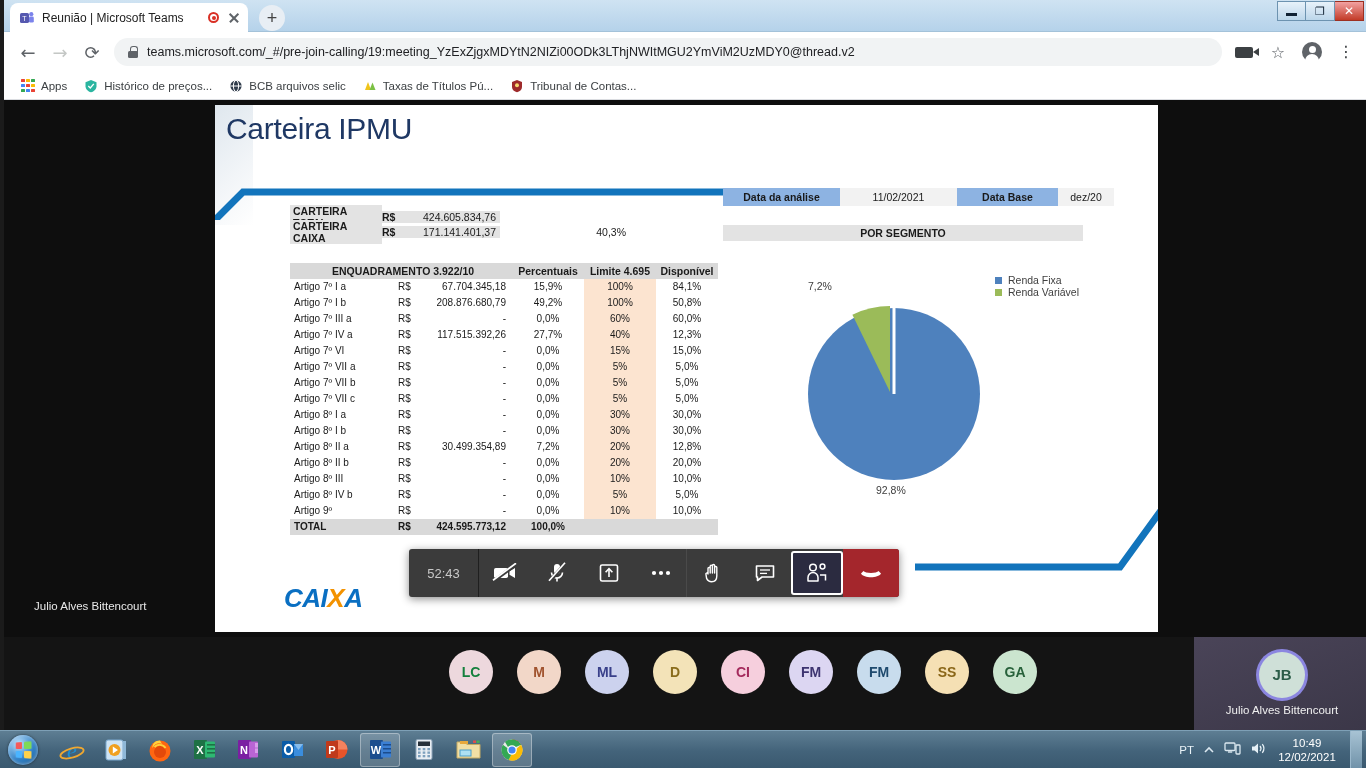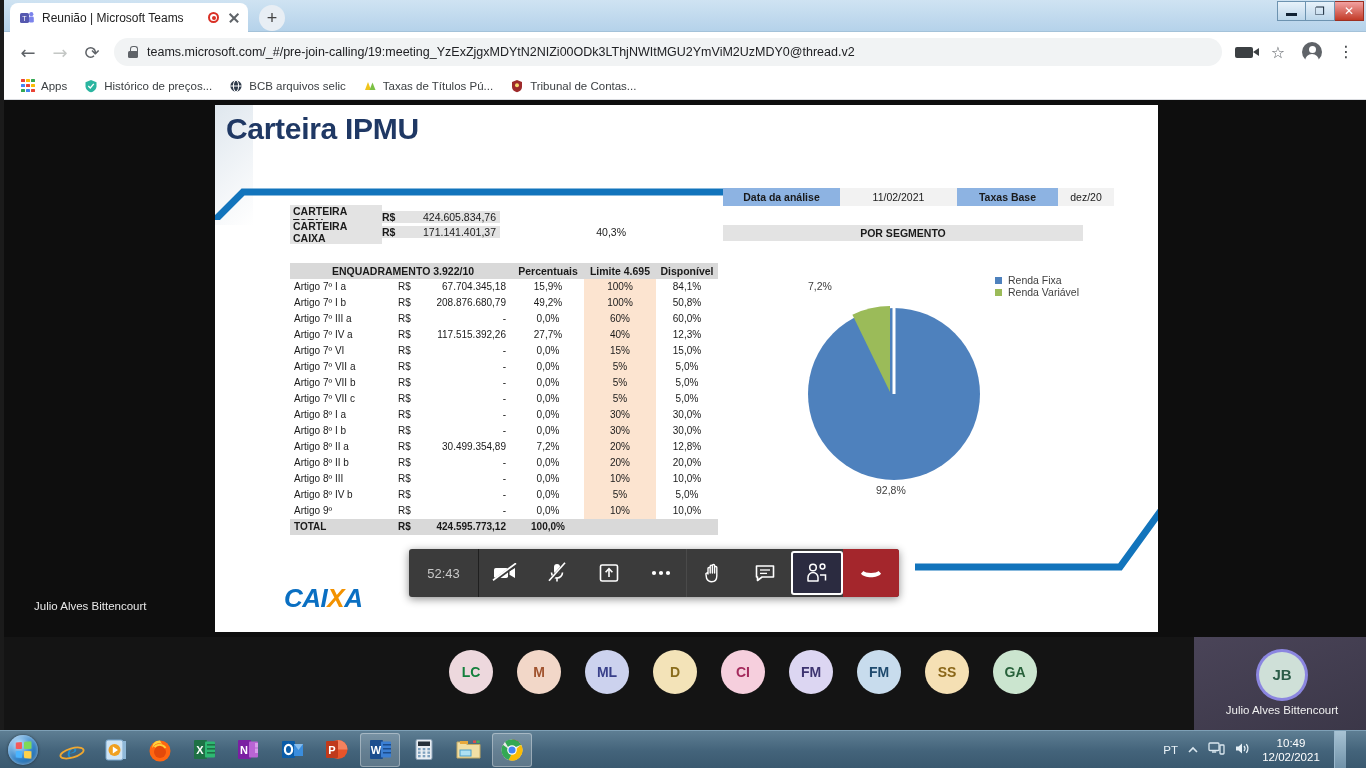--- a/index.html
+++ b/index.html
@@ -169,21 +169,21 @@
   }
   .share-area {
     position: absolute; left: 211px; top: 5px; width: 943px; height: 527px;
     background: #ffffff; overflow: hidden;
   }
 
   
   .slide { position: absolute; inset: 0; background: #fff; }
   .slide-title {
     position: absolute; left: 11px; top: 7px;
-    font-size: 30px; font-weight: bold; color: #1f3864;
+    font-size: 30px; font-weight: normal; color: #1f3864;
     font-family: "Liberation Sans", sans-serif; letter-spacing: -0.3px;
   }
   .corner-grad {
     position: absolute; left: 0; top: 0; width: 38px; height: 120px;
     background: linear-gradient(135deg, #dfe7ee 0%, #f6f8fa 70%, #ffffff 100%);
   }
   
   .chev-top { position: absolute; left: 0; top: 45px; width: 820px; height: 70px; }
   
   .chev-bot { position: absolute; left: 700px; top: 400px; width: 250px; height: 130px; }
@@ -332,21 +332,21 @@
   .tbi {
     width: 40px; height: 34px; display: flex; align-items: center;
     justify-content: center; cursor: pointer; border-radius: 3px;
     position: relative;
   }
   .tbi.pinned {
     background: rgba(255,255,255,.18);
     border: 1px solid rgba(255,255,255,.35);
   }
   .tray {
-    position: absolute; right: 16px; top: 0; height: 38px;
+    position: absolute; right: 0; top: 0; height: 38px;
     display: flex; align-items: center; gap: 9px; padding-right: 4px;
   }
   .tray .lang { color: #e9f2f7; font-size: 11.5px; }
   .tray .clock {
     color: #ffffff; font-size: 11.5px; text-align: center; line-height: 14px;
     width: 62px;
   }
   .showdesk {
     width: 12px; height: 38px; margin-left: 3px;
     background: linear-gradient(#a8c3d4, #6f91a8);
@@ -639,21 +639,21 @@
                     <td class="col-e"></td>
                     <td class="col-f"></td>
                   </tr>
                 </tbody>
             </table>
           </div>
 
           <div class="datestrip">
             <div class="ds-lbl ds-w1">Data da análise</div>
             <div class="ds-val ds-w2">11/02/2021</div>
-            <div class="ds-lbl ds-w3">Taxas Base</div>
+            <div class="ds-lbl ds-w3">Data Base</div>
             <div class="ds-val ds-w4">dez/20</div>
           </div>
           <div class="segbar">POR SEGMENTO</div>
 
           <div class="piewrap">
             <svg width="200" height="200" viewBox="0 0 200 200" style="position:absolute;left:4px;top:24px;">
               <circle cx="100" cy="100" r="86" fill="#4e81bd"></circle>
               <path id="slice-small" d="M100,100 L100,14 A86,86 0 0,0 62.41,22.65 Z" fill="#9bbb59" transform="translate(-4,-2)"></path>
               <path d="M100,100 L100,14" stroke="#ffffff" stroke-width="3" fill="none"></path>
             </svg>

